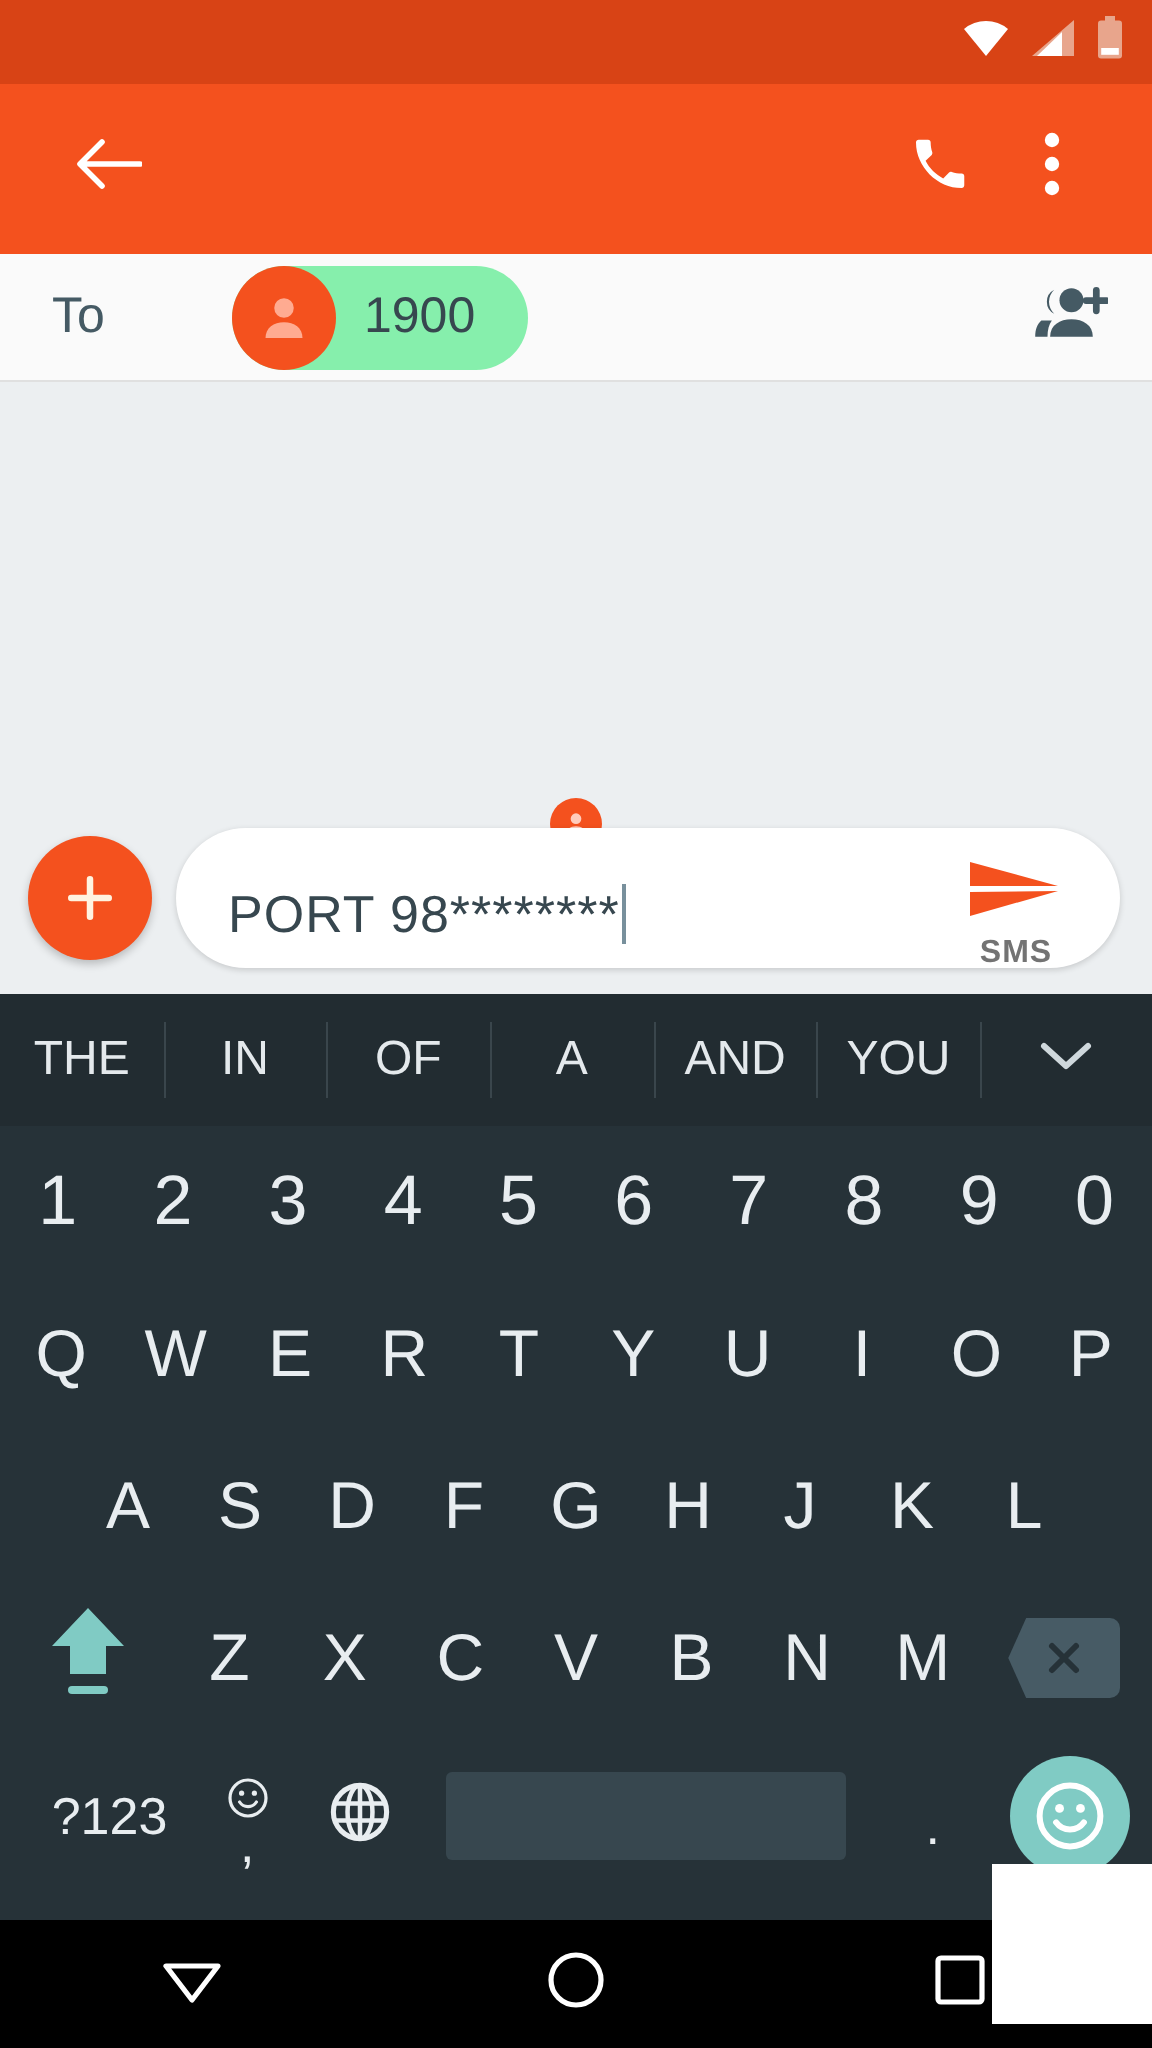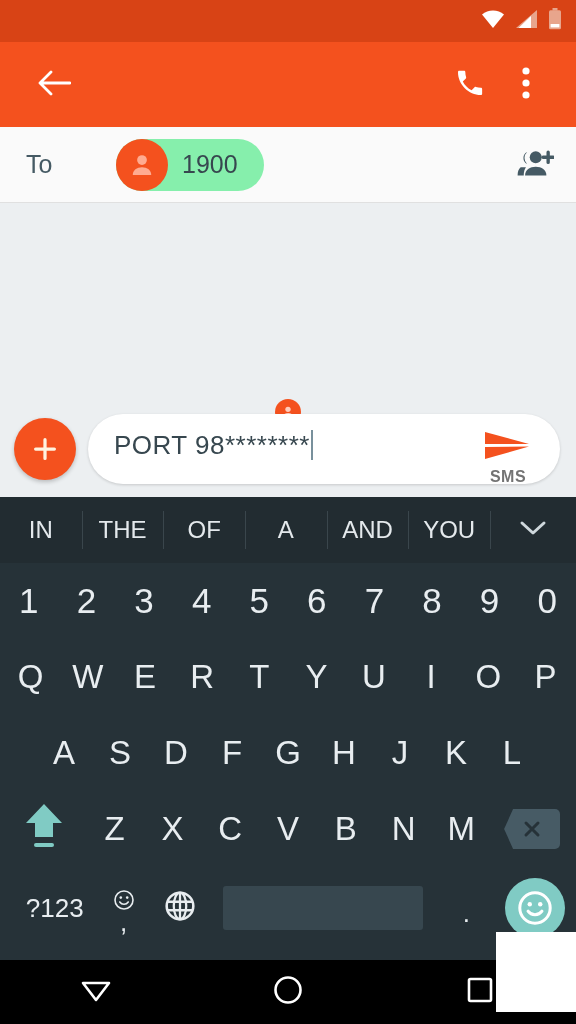--- a/index.html
+++ b/index.html
@@ -22,21 +22,21 @@
   
   .appbar {
     height:85px; background:#F4511E; display:flex; align-items:center;
     padding:0 22px 0 26px;
   }
   .appbar .spacer { flex:1; }
   .ab-btn { width:56px; height:56px; display:flex; align-items:center; justify-content:center; }
 
   
   .tobar {
-    height:76px; background:#FAFAFA; display:flex; align-items:center;
+    height:64px; background:#FAFAFA; display:flex; align-items:center;
     padding:0 22px 0 26px; border-bottom:1px solid #E0E0E0;
     position:relative;
   }
   .to-label { color:#455A64; font-size:25px; width:90px; }
   .chip {
     display:inline-flex; align-items:center; height:52px;
     background:#86efac; border-radius:26px; padding-right:26px;
     position:relative;
   }
   .chip-avatar {
@@ -67,21 +67,21 @@
     position:absolute; left:0; right:0; bottom:0; height:96px;
     display:flex; align-items:center; padding:0 16px 0 14px; gap:12px;
   }
   .fab-plus {
     width:62px; height:62px; border-radius:50%; background:#F4511E;
     display:flex; align-items:center; justify-content:center; flex:0 0 62px;
     box-shadow:0 2px 4px rgba(0,0,0,.22);
   }
   .input-pill {
     flex:1; height:70px; background:#fff; border-radius:35px;
-    display:flex; padding:16px 14px 0 26px;
+    display:flex; align-items:center; padding:16px 14px 0 26px;
     box-shadow:0 1px 3px rgba(0,0,0,.16);
   }
   .msg-text {
     flex:1; color:#37474F; font-size:26px; letter-spacing:.5px;
     white-space:nowrap; overflow:hidden; position:relative;
   }
   .caret {
     display:inline-block; width:2px; height:30px; background:#78909C;
     vertical-align:-6px; margin-left:1px;
   }
@@ -270,22 +270,22 @@
           </span>
           <span class="send-label">SMS</span>
         </div>
       </div>
     </div>
   </div>
 
   <div class="keyboard">
 
     <div class="suggest">
+      <div class="sug">THE</div>
       <div class="sug">IN</div>
-      <div class="sug">THE</div>
       <div class="sug">OF</div>
       <div class="sug">A</div>
       <div class="sug">AND</div>
       <div class="sug">YOU</div>
       <div class="sug-more">
         <span>
           <svg width="28" height="18" viewBox="0 0 28 18">
             <path d="M3 4 L14 14 L25 4" stroke="#CFD8DC" stroke-width="3" fill="none" stroke-linecap="round" stroke-linejoin="round"></path>
           </svg>
         </span>

